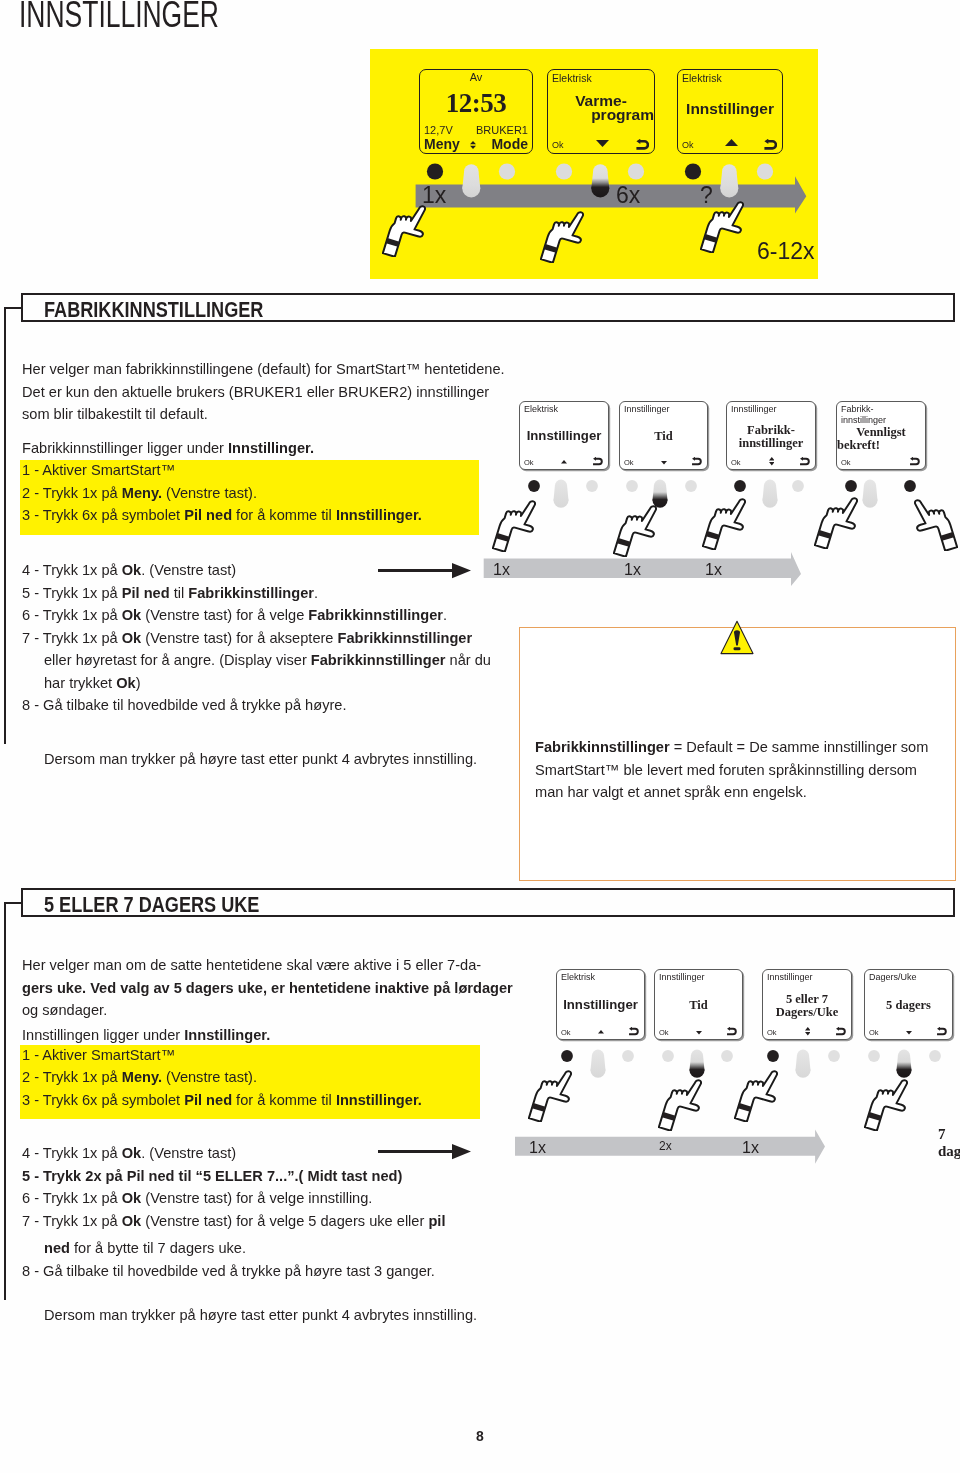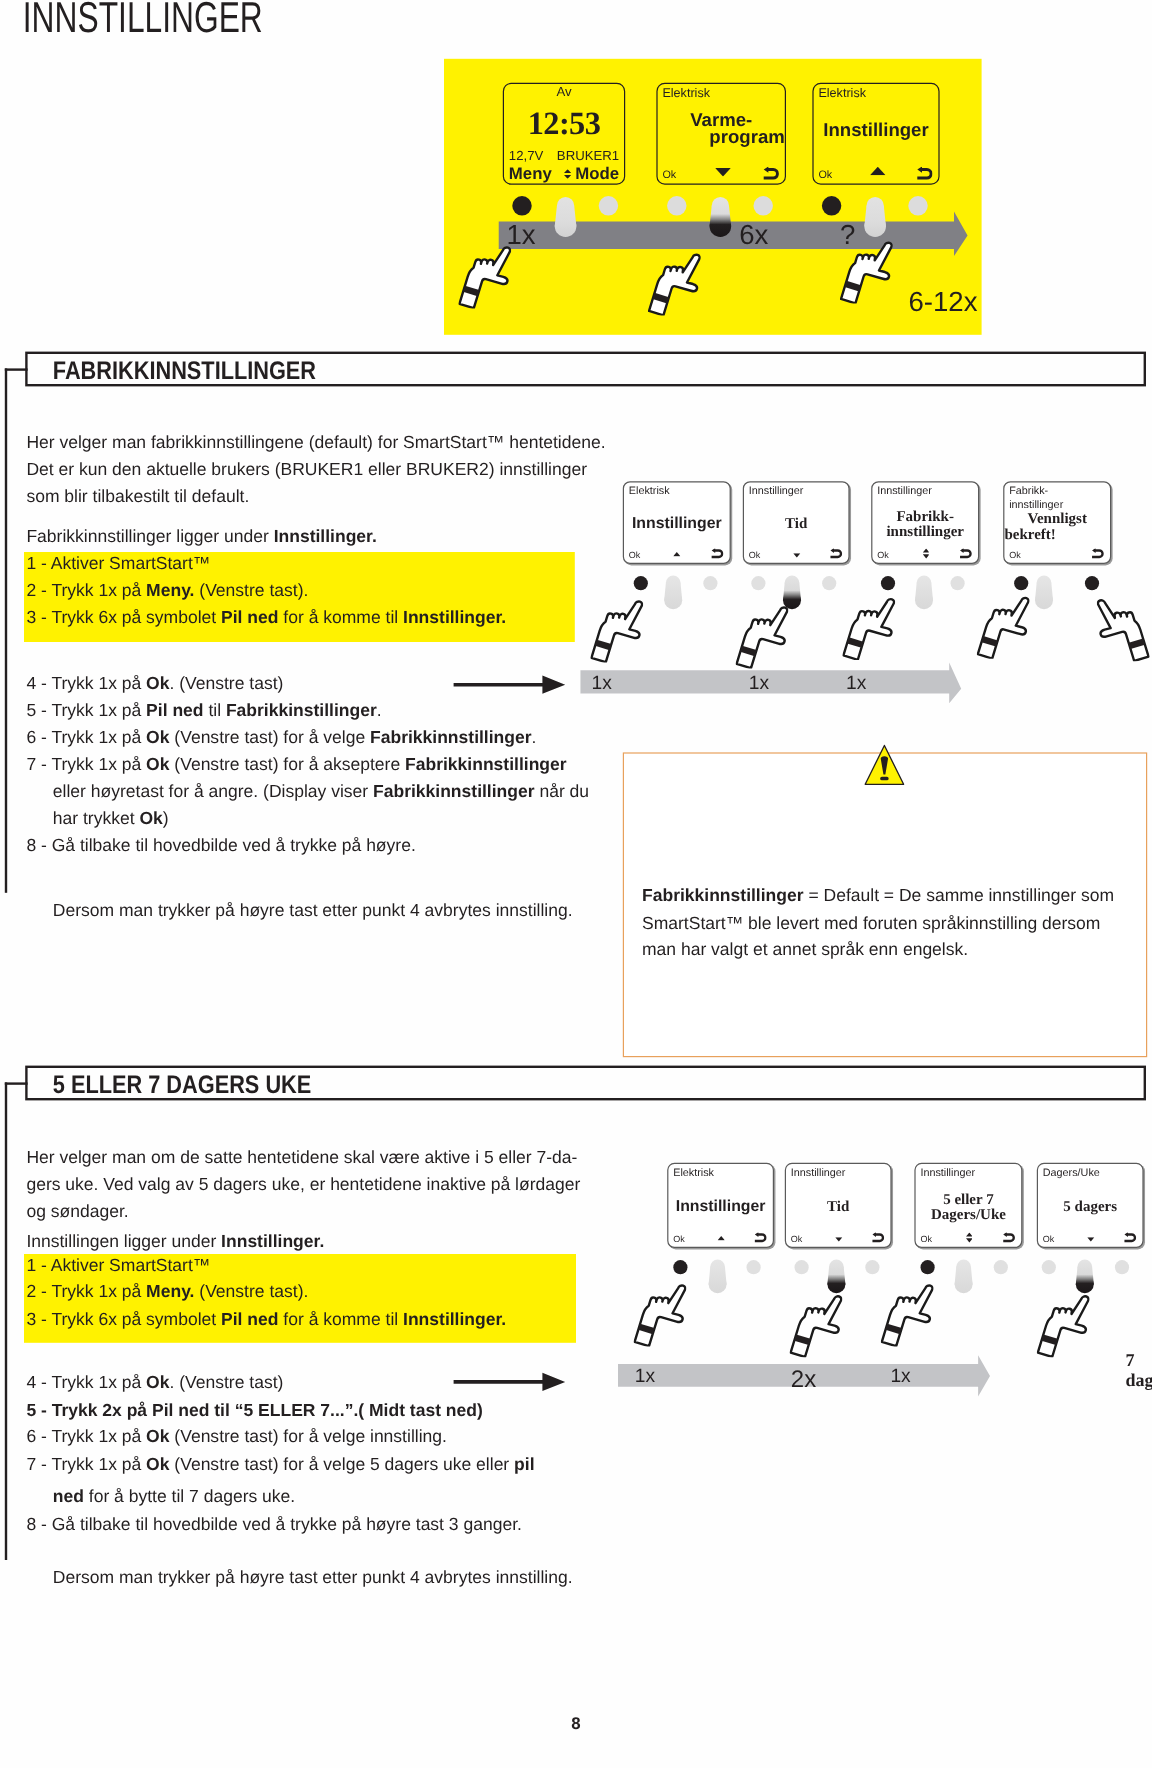--- a/index.html
+++ b/index.html
@@ -30,21 +30,21 @@
    <path d="M7.9 36.8 L18.6 36.8 L18.6 41.4 L7.9 41.4 Z" fill="#231f20"></path>
    </g>
   </g>
  </defs>
 </svg>
 
 <div class="abs ttl" style="left:19px;top:-6px;">INNSTILLINGER</div>
 
 <div class="abs ypanel" style="left:370px;top:49px;width:448px;height:230px;"></div>
 
-<div class="lcd" style="left:419px;top:69px;width:102px;height:85px;border:1.2px solid #231f20;border-radius:7px;">
+<div class="lcd" style="left:419px;top:69px;width:114px;height:85px;border:1.2px solid #231f20;border-radius:7px;">
   <div class="abs" style="left:0;right:0;text-align:center;top:1px;font-size:11px;">Av</div>
   <div class="abs" style="left:0;right:0;text-align:center;top:18px;font-family:'Liberation Serif',serif;font-weight:bold;font-size:27px;letter-spacing:-0.5px;">12:53</div>
   <div class="abs" style="left:4px;top:54px;font-size:11px;">12,7V</div>
   <div class="abs" style="right:4px;top:54px;font-size:11px;">BRUKER1</div>
   <div class="abs" style="left:4px;top:66px;font-size:14px;font-weight:bold;">Meny</div>
   <div class="abs" style="right:4px;top:66px;font-size:14px;font-weight:bold;">Mode</div>
   <svg class="abs" style="left:50px;top:70.5px;" width="6" height="8" viewBox="0 0 6 8">
       <path d="M3 0 L6 3.2 L0 3.2 Z M3 8 L6 4.8 L0 4.8 Z" fill="#231f20"></path>
     </svg>
 </div>
@@ -281,21 +281,21 @@
 <div class="abs body" style="left:535px;top:736.0px;"><b>Fabrikkinnstillinger</b> = Default = De samme innstillinger som</div>
 <div class="abs body" style="left:535px;top:758.5px;">SmartStart™ ble levert med foruten språkinnstilling dersom</div>
 <div class="abs body" style="left:535px;top:781.0px;">man har valgt et annet språk enn engelsk.</div>
 
 <div class="abs" style="left:21px;top:888px;width:934px;height:29px;border:2.2px solid #231f20;box-sizing:border-box;"></div>
 <div class="abs sechd" style="left:44px;top:892.5px;">5 ELLER 7 DAGERS UKE</div>
 <div class="abs" style="left:4px;top:902px;width:19px;height:2.2px;background:#231f20;"></div>
 <div class="abs" style="left:4px;top:902px;width:2.2px;height:398px;background:#231f20;"></div>
 
 <div class="abs body" style="left:22px;top:954.0px;">Her velger man om de satte hentetidene skal være aktive i 5 eller 7-da-</div>
-<div class="abs body" style="left:22px;top:976.5px;">gers uke. Ved valg av 5 dagers uke, er hentetidene inaktive på lørdager</div>
+<div class="abs body" style="left:22px;top:976.5px;font-weight:bold;">gers uke. Ved valg av 5 dagers uke, er hentetidene inaktive på lørdager</div>
 <div class="abs body" style="left:22px;top:999.0px;">og søndager.</div>
 <div class="abs body" style="left:22px;top:1024.0px;">Innstillingen ligger under <b>Innstillinger.</b></div>
 
 <div class="abs hl" style="left:20px;top:1045px;width:460px;height:74px;"></div>
 <div class="abs body" style="left:22px;top:1043.5px;">1 - Aktiver SmartStart™</div>
 <div class="abs body" style="left:22px;top:1066.0px;">2 - Trykk 1x på <b>Meny.</b> (Venstre tast).</div>
 <div class="abs body" style="left:22px;top:1088.5px;">3 - Trykk 6x på symbolet <b>Pil ned</b> for å komme til <b>Innstillinger.</b></div>
 
 <div class="abs body" style="left:22px;top:1142.0px;">4 - Trykk 1x på <b>Ok</b>. (Venstre tast)</div>
 <div class="abs body" style="left:22px;top:1164.5px;font-weight:bold;">5 - Trykk 2x på <b>Pil ned</b> til “5 ELLER 7...”.( Midt tast ned)</div>
@@ -393,21 +393,21 @@
   <circle cx="329.0" cy="14" r="5.9" fill="#e0e0e0"></circle>
   <circle cx="369.0" cy="14" r="5.9" fill="#e0e0e0"></circle>
   <g>
       <circle cx="399.0" cy="13.7" r="6.1" fill="url(#s2pillB)"></circle>
       <circle cx="399.0" cy="28.2" r="7.5" fill="url(#s2pillB)"></circle>
       <path d="M392.9 13.7 L391.5 28.2 L406.5 28.2 L405.1 13.7 Z" fill="url(#s2pillB)"></path>
     </g>
   <circle cx="430.0" cy="14" r="5.9" fill="#e0e0e0"></circle>
 </svg>
 <div class="abs" style="left:529px;top:1139px;font-size:16px;">1x</div>
-<div class="abs" style="left:659px;top:1139px;font-size:20px;">2x</div>
+<div class="abs" style="left:659px;top:1139px;font-size:12px;">2x</div>
 <div class="abs" style="left:742px;top:1139px;font-size:16px;">1x</div>
 <div class="abs srf" style="left:938px;top:1126px;font-size:15px;">7 dagers</div>
 <svg class="hand" style="left:528px;top:1069px;" width="44" height="53" viewBox="0 0 37.6 43.2">
     <use href="#handsym"></use>
   </svg>
 <svg class="hand" style="left:658px;top:1078px;" width="44" height="53" viewBox="0 0 37.6 43.2">
     <use href="#handsym"></use>
   </svg>
 <svg class="hand" style="left:734px;top:1069px;" width="44" height="53" viewBox="0 0 37.6 43.2">
     <use href="#handsym"></use>

